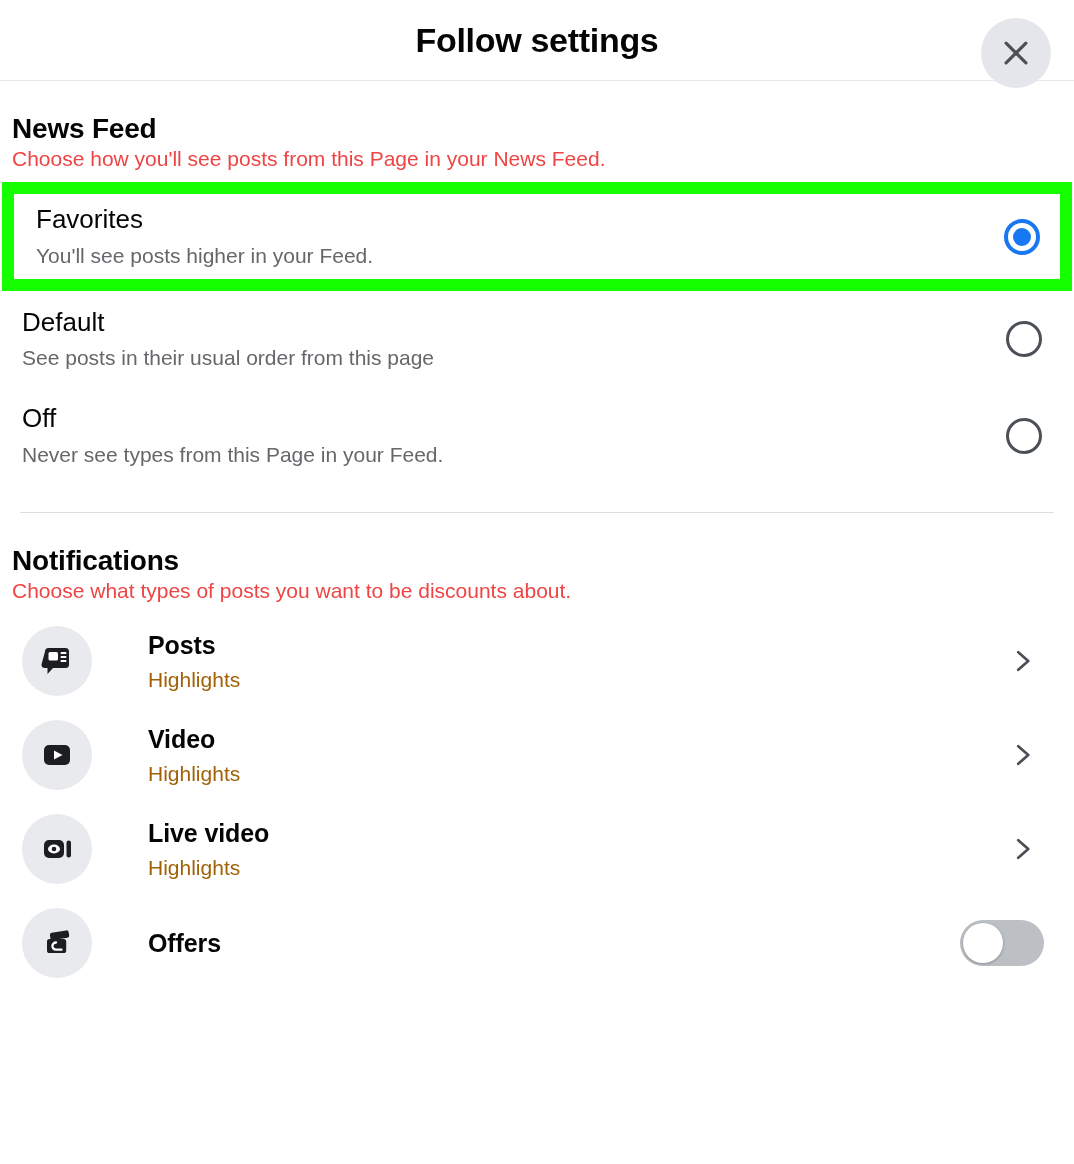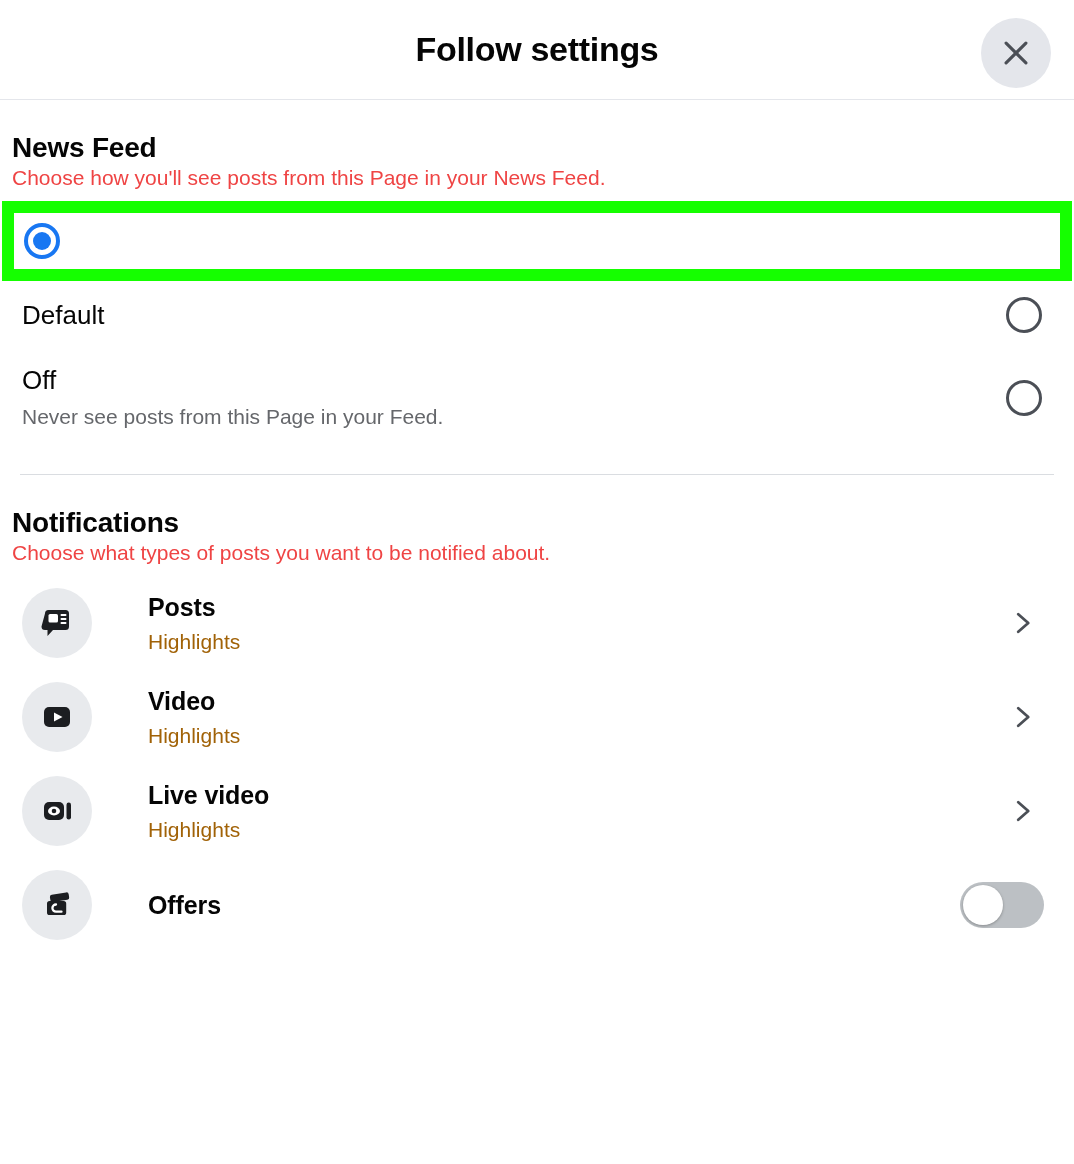--- a/index.html
+++ b/index.html
@@ -13,21 +13,21 @@
     height: 1164px;
     overflow: hidden;
     font-family: "Liberation Sans", sans-serif;
     color: #050505;
     -webkit-font-smoothing: antialiased;
   }
 
   
   .header {
     position: relative;
-    height: 100px;
+    height: 81px;
     box-sizing: border-box;
     border-bottom: 1px solid #e4e6eb;
     display: flex;
     align-items: center;
     justify-content: center;
   }
   .header-title {
     font-size: 34px;
     font-weight: bold;
     letter-spacing: -0.3px;
@@ -216,45 +216,50 @@
   </button>
 </div>
 
 <div class="section">
   <div class="section-head">
     <div class="section-title">News Feed</div>
     <div class="section-sub">Choose how you'll see posts from this Page in your News Feed.</div>
   </div>
 
   <div class="option-row highlighted">
+    <div class="option-text">
+      <div class="option-title">Favorites</div>
+      <div class="option-desc">You'll see posts higher in your Feed.</div>
+    </div>
     <div class="radio checked"></div>
   </div>
 
   <div class="option-row">
     <div class="option-text">
       <div class="option-title">Default</div>
+      <div class="option-desc">See posts in their usual order from this page</div>
     </div>
     <div class="radio"></div>
   </div>
 
   <div class="option-row">
     <div class="option-text">
       <div class="option-title">Off</div>
-      <div class="option-desc">Never see posts from this Page in your Feed.</div>
+      <div class="option-desc">Never see types from this Page in your Feed.</div>
     </div>
     <div class="radio"></div>
   </div>
 </div>
 
 <div class="divider"></div>
 
 <div class="section">
   <div class="section-head">
     <div class="section-title">Notifications</div>
-    <div class="section-sub">Choose what types of posts you want to be notified about.</div>
+    <div class="section-sub">Choose what types of posts you want to be discounts about.</div>
   </div>
 
   <div class="notif-row">
     <div class="notif-icon">
       <svg width="40" height="40" viewBox="0 0 40 40">
         <path d="M8 10.5 a3.5 3.5 0 0 1 3.5-3.5 h17 a3.5 3.5 0 0 1 3.5 3.5 v13 a3.5 3.5 0 0 1 -3.5 3.5 h-12.5 l-5.5 6 v-6 h-2.5 a3.5 3.5 0 0 1 -3.5 -3.5 z" fill="#1c1e21"></path>
         <rect x="11.5" y="11" width="9.5" height="8.5" rx="1.6" fill="#ffffff"></rect>
         <rect x="23.5" y="11" width="6" height="1.9" rx="0.9" fill="#ffffff"></rect>
         <rect x="23.5" y="15" width="6" height="1.9" rx="0.9" fill="#ffffff"></rect>
         <rect x="23.5" y="19" width="6" height="1.9" rx="0.9" fill="#ffffff"></rect>

